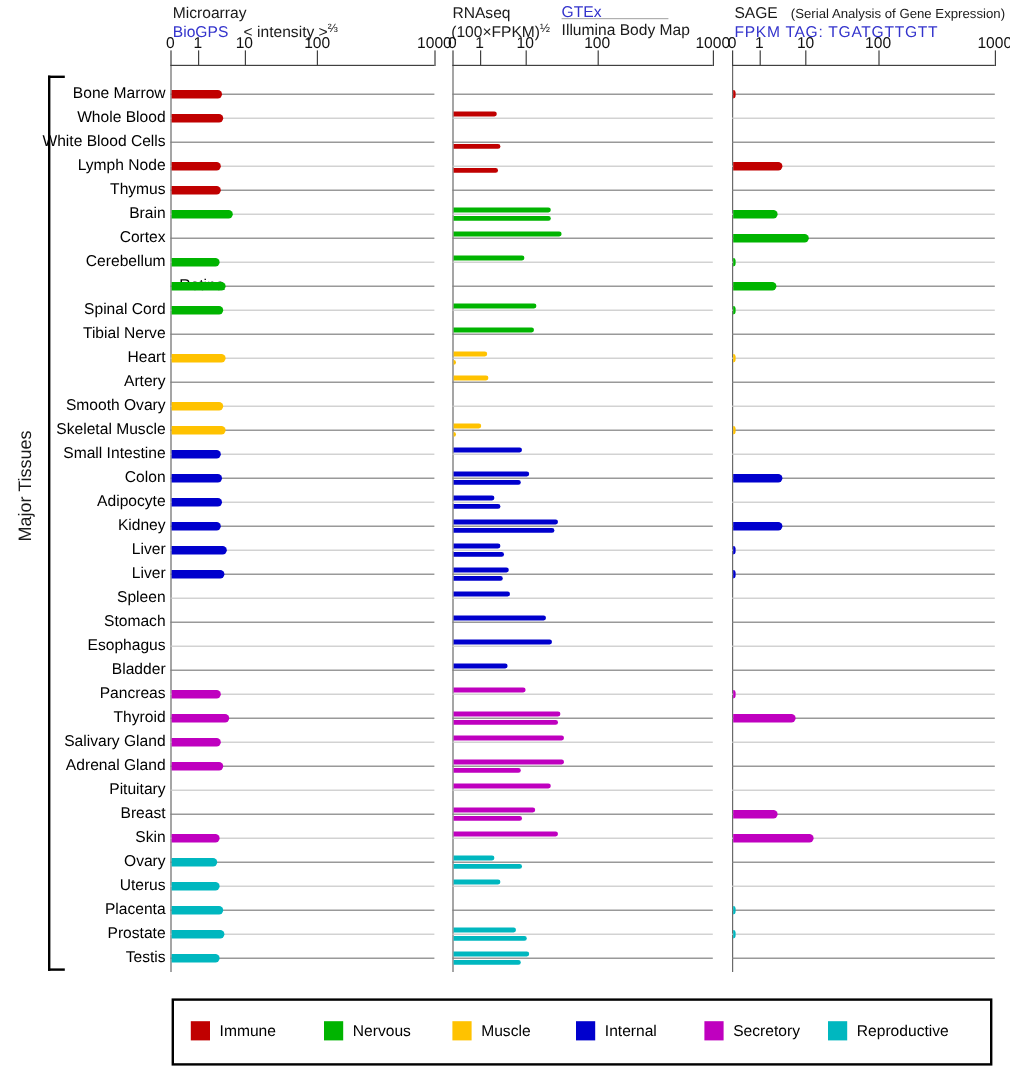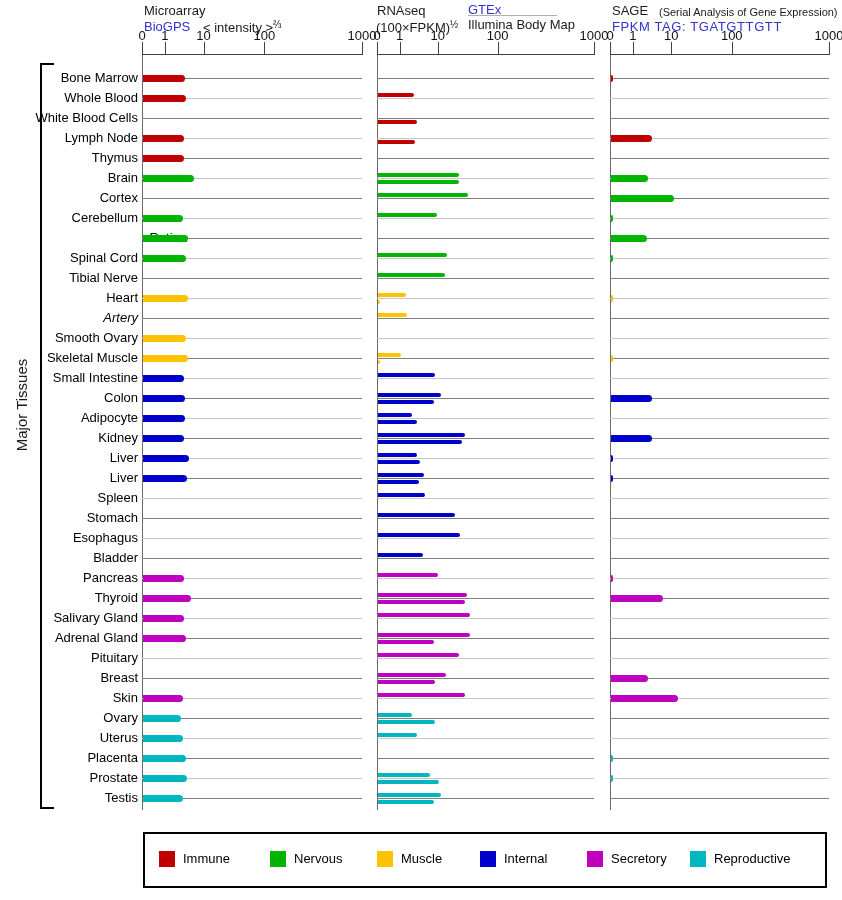--- a/index.html
+++ b/index.html
@@ -61,21 +61,21 @@
       <div class="tissue-label abs" style="left: 0px; top: 110px; width: 138px;">White Blood Cells</div>
       <div class="tissue-label abs" style="left: 0px; top: 130px; width: 138px;">Lymph Node</div>
       <div class="tissue-label abs" style="left: 0px; top: 150px; width: 138px;">Thymus</div>
       <div class="tissue-label abs" style="left: 0px; top: 170px; width: 138px;">Brain</div>
       <div class="tissue-label abs" style="left: 0px; top: 190px; width: 138px;">Cortex</div>
       <div class="tissue-label abs" style="left: 0px; top: 210px; width: 138px;">Cerebellum</div>
       <div class="tissue-label abs" style="left: 18px; top: 230px; width: 138px; margin-left: 31px;">Retina</div>
       <div class="tissue-label abs" style="left: 0px; top: 250px; width: 138px;">Spinal Cord</div>
       <div class="tissue-label abs" style="left: 0px; top: 270px; width: 138px;">Tibial Nerve</div>
       <div class="tissue-label abs" style="left: 0px; top: 290px; width: 138px;">Heart</div>
-      <div class="tissue-label abs" style="left: 0px; top: 310px; width: 138px; font-style: italic;">Artery</div>
+      <div class="tissue-label abs" style="left: 0px; top: 310px; width: 138px;">Artery</div>
       <div class="tissue-label abs" style="left: 0px; top: 330px; width: 138px;">Smooth Ovary</div>
       <div class="tissue-label abs" style="left: 0px; top: 350px; width: 138px;">Skeletal Muscle</div>
       <div class="tissue-label abs" style="left: 0px; top: 370px; width: 138px;">Small Intestine</div>
       <div class="tissue-label abs" style="left: 0px; top: 390px; width: 138px;">Colon</div>
       <div class="tissue-label abs" style="left: 0px; top: 410px; width: 138px;">Adipocyte</div>
       <div class="tissue-label abs" style="left: 0px; top: 430px; width: 138px;">Kidney</div>
       <div class="tissue-label abs" style="left: 0px; top: 450px; width: 138px;">Liver</div>
       <div class="tissue-label abs" style="left: 0px; top: 470px; width: 138px;">Liver</div>
       <div class="tissue-label abs" style="left: 0px; top: 490px; width: 138px;">Spleen</div>
       <div class="tissue-label abs" style="left: 0px; top: 510px; width: 138px;">Stomach</div>

